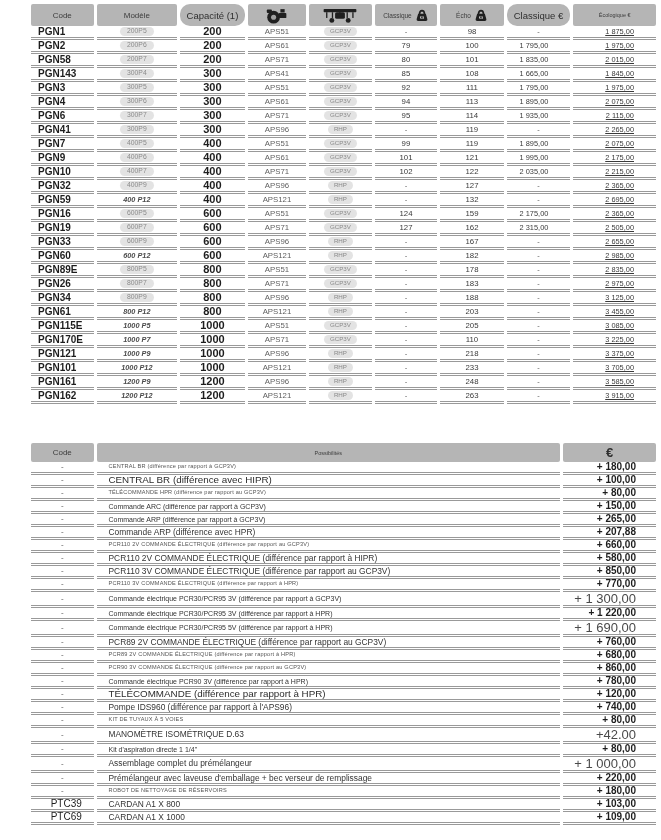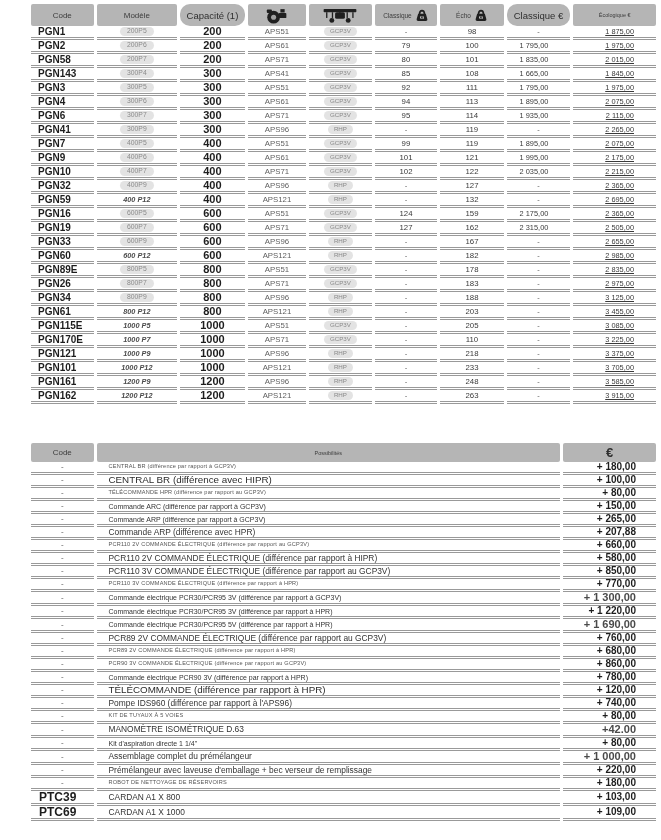--- a/index.html
+++ b/index.html
@@ -35,28 +35,28 @@
   .pump  { color:#5f5f5f; font-size:7.8px; }
   .ctl   { color:#8a8a8a; font-size:6.2px; }
   .ctl .pill { background:#e3e3e3; border-radius:6px; padding:1px 6px; display:inline-block; }
   .kg    { font-size:7.8px; color:#3a3a3a; }
   .eur   { text-align:center; padding-right:9px; font-size:7.4px; color:#3a3a3a; }
   .eur2  { text-align:right; padding-right:22px; font-size:7.4px; color:#3a3a3a;text-decoration:underline; }
   .dashcell { text-align:center !important; padding-right:0 !important; color:#555; }
 
   
   .code2 { font-size:8px; color:#555; }
-  .code2.ptc { font-weight:700; color:#1d1d1d; text-align:left; padding-left:8px; font-size:12px; }
+  .code2.ptc { font-weight:400; color:#1d1d1d; text-align:center; padding-left:8px; font-size:10px; }
   .label { text-align:left; padding-left:12px; color:#333; }
   .label.xs { font-size:5.6px; color:#555; letter-spacing:.2px; }
   .label.s  { font-size:7px; }
   .label.m  { font-size:8.4px; }
   .label.l  { font-size:9.8px; color:#2c2c2c; }
   .val { text-align:right; padding-right:20px; font-size:10px; font-weight:700; color:#1d1d1d; }
-  .val.reg { font-weight:700; color:#4a4a4a; font-size:11px; }
+  .val.reg { font-weight:400; color:#4a4a4a; font-size:13px; }
 </style>
 </head>
 <body>
 
 <div class="page">
 
   <table class="t1">
     <colgroup>
       <col style="width:62px">
         <col style="width:80px">

